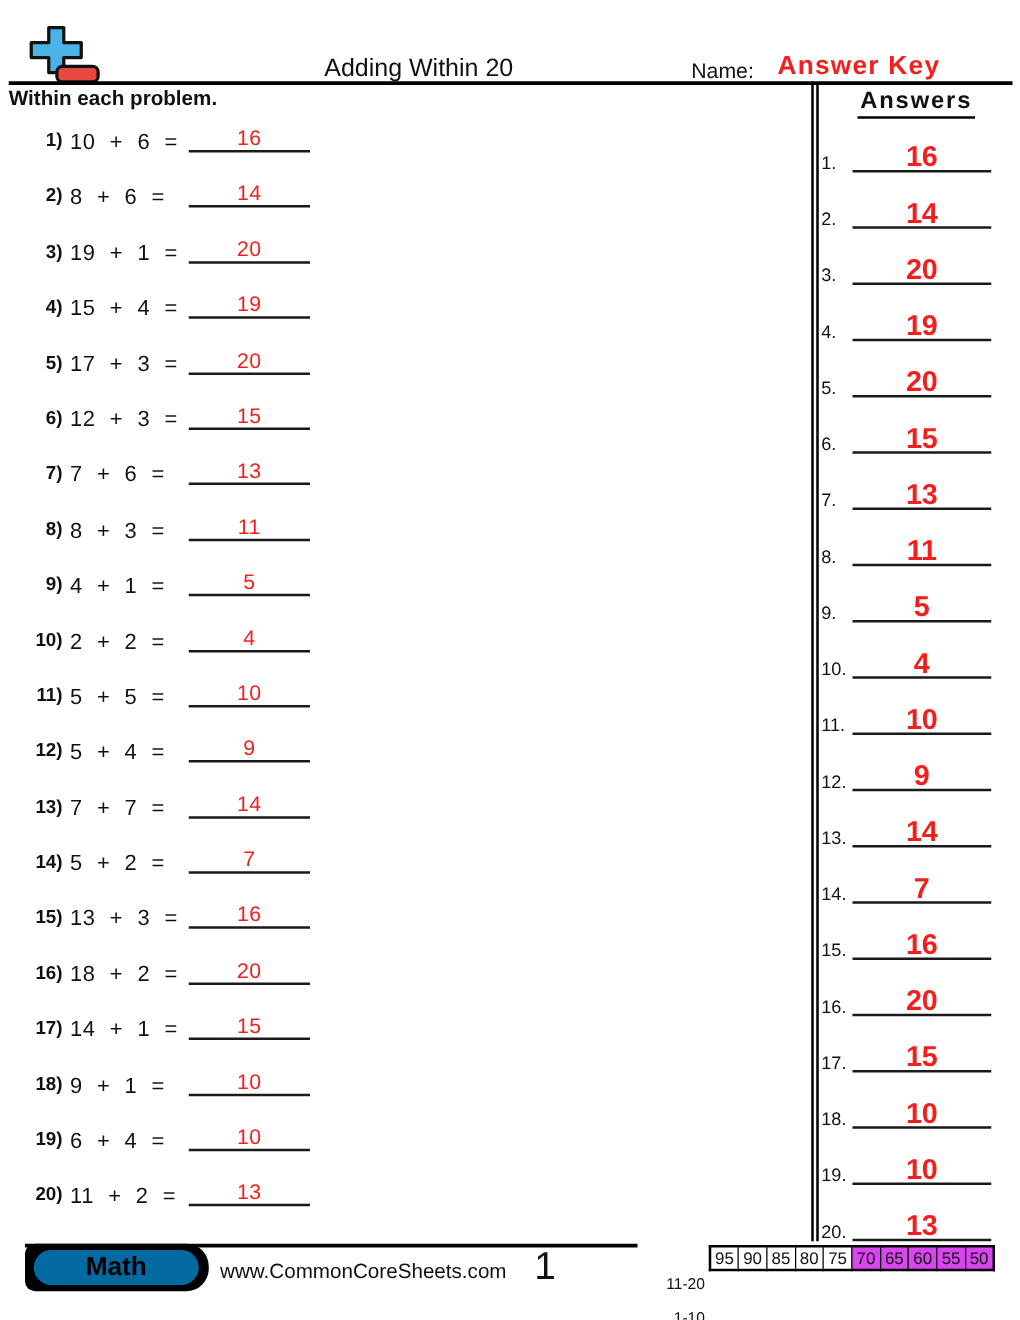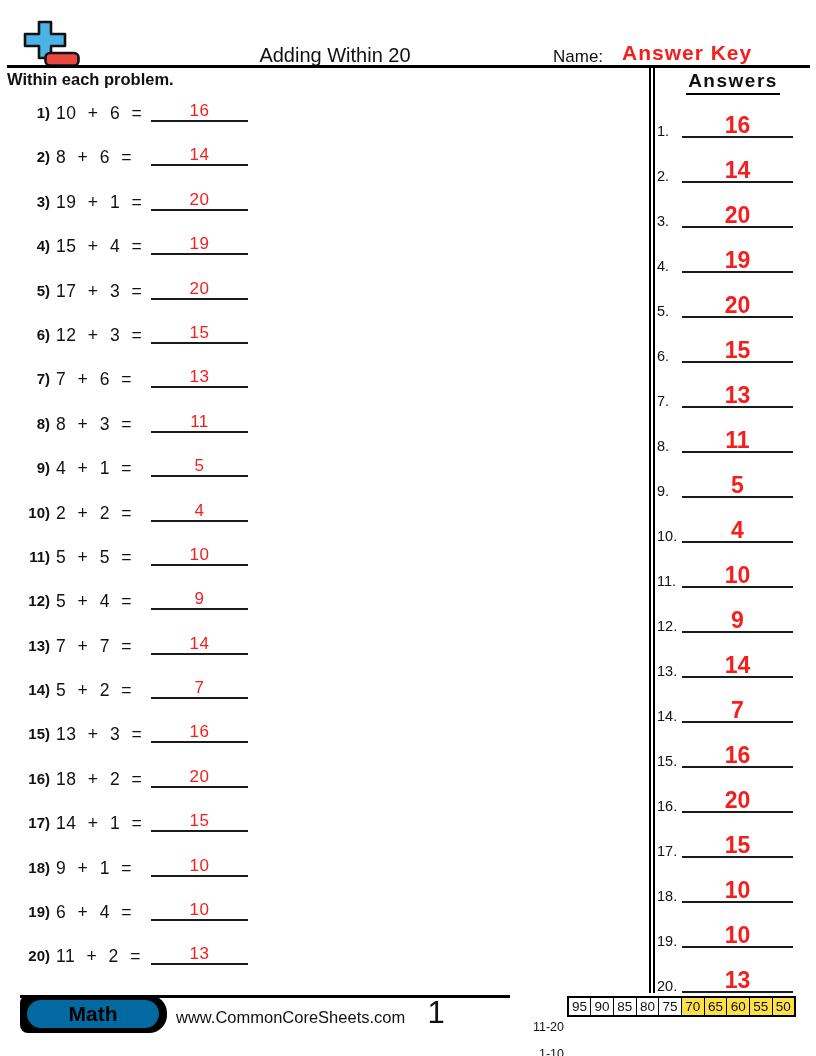--- a/index.html
+++ b/index.html
@@ -79,21 +79,21 @@
   .score-label-1 { top:1044px; }
   .score-label-2 { top:1017px; }
   .score-table {
     position:absolute; left:567px; top:996px;
     border-collapse:collapse; border:2px solid #000;
   }
   .score-cell {
     width:22.7px; height:19px; border:1.5px solid #000;
     text-align:center; font-size:13.5px; padding:0; color:#111;
   }
-  .score-cell.hl { background:#fde047; }
+  .score-cell.hl { background:#d946ef; }
 </style>
 </head>
 <body>
 
 <div class="page">
 
   <div class="logo">
     <svg width="58" height="48" viewBox="0 0 58 48" xmlns="http://www.w3.org/2000/svg">
       <path d="M16 2 h12 v12 h14 v12 h-14 v12 h-12 v-12 H2 V14 h14 z" fill="#4ab4e6" stroke="#111" stroke-width="2.6" stroke-linejoin="round"></path>
       <rect x="22.5" y="33" width="33" height="12.5" rx="4.5" fill="#e8483d" stroke="#111" stroke-width="2.6"></rect>

